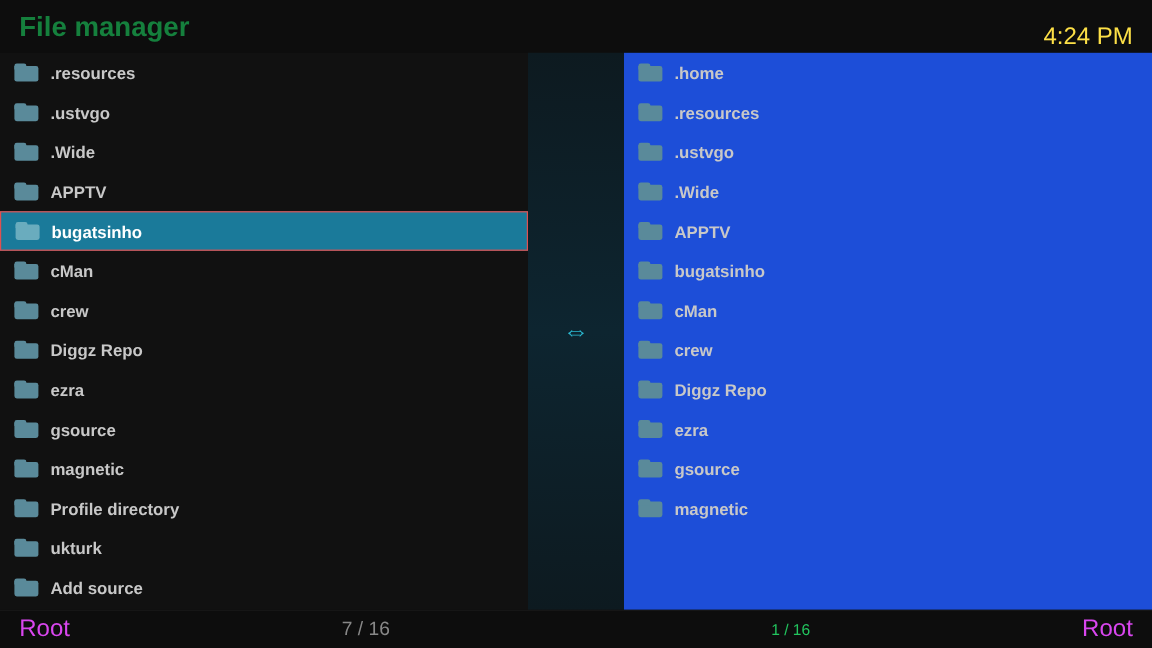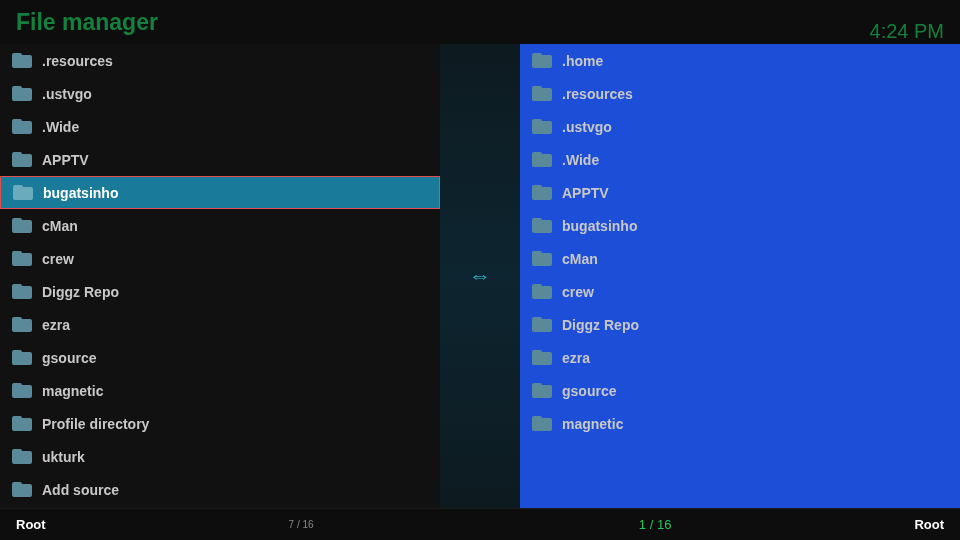--- a/index.html
+++ b/index.html
@@ -22,21 +22,21 @@
       padding: 8px 16px;
       height: 44px;
     }
     #header .title {
       font-size: 23px;
       font-weight: bold;
       color: #15803d;
     }
     #header .time {
       font-size: 20px;
-      color: #15803d;
+      color: #fde047;
       margin-top: 19px;
     }
 
     
     #main {
       display: flex;
       height: calc(540px - 44px - 32px);
       position: relative;
     }
 
@@ -134,33 +134,33 @@
       display: flex;
       justify-content: space-between;
       align-items: center;
       height: 32px;
       background: #0d0d0d;
       padding: 0 16px;
       border-top: 1px solid #1a1a1a;
     }
 
     .footer-left, .footer-right {
-      color: #ffffff;
-      font-size: 13px;
-      font-weight: bold;
+      color: #d946ef;
+      font-size: 20px;
+      font-weight: normal;
       width: 150px;
     }
 
     .footer-right {
       text-align: right;
     }
 
     .footer-count-left {
       color: #888888;
-      font-size: 10px;
+      font-size: 16px;
       text-align: right;
     }
 
     .footer-count-right {
       color: #22c55e;
       font-size: 13px;
       text-align: center;
     }
 
     #footer-inner {

